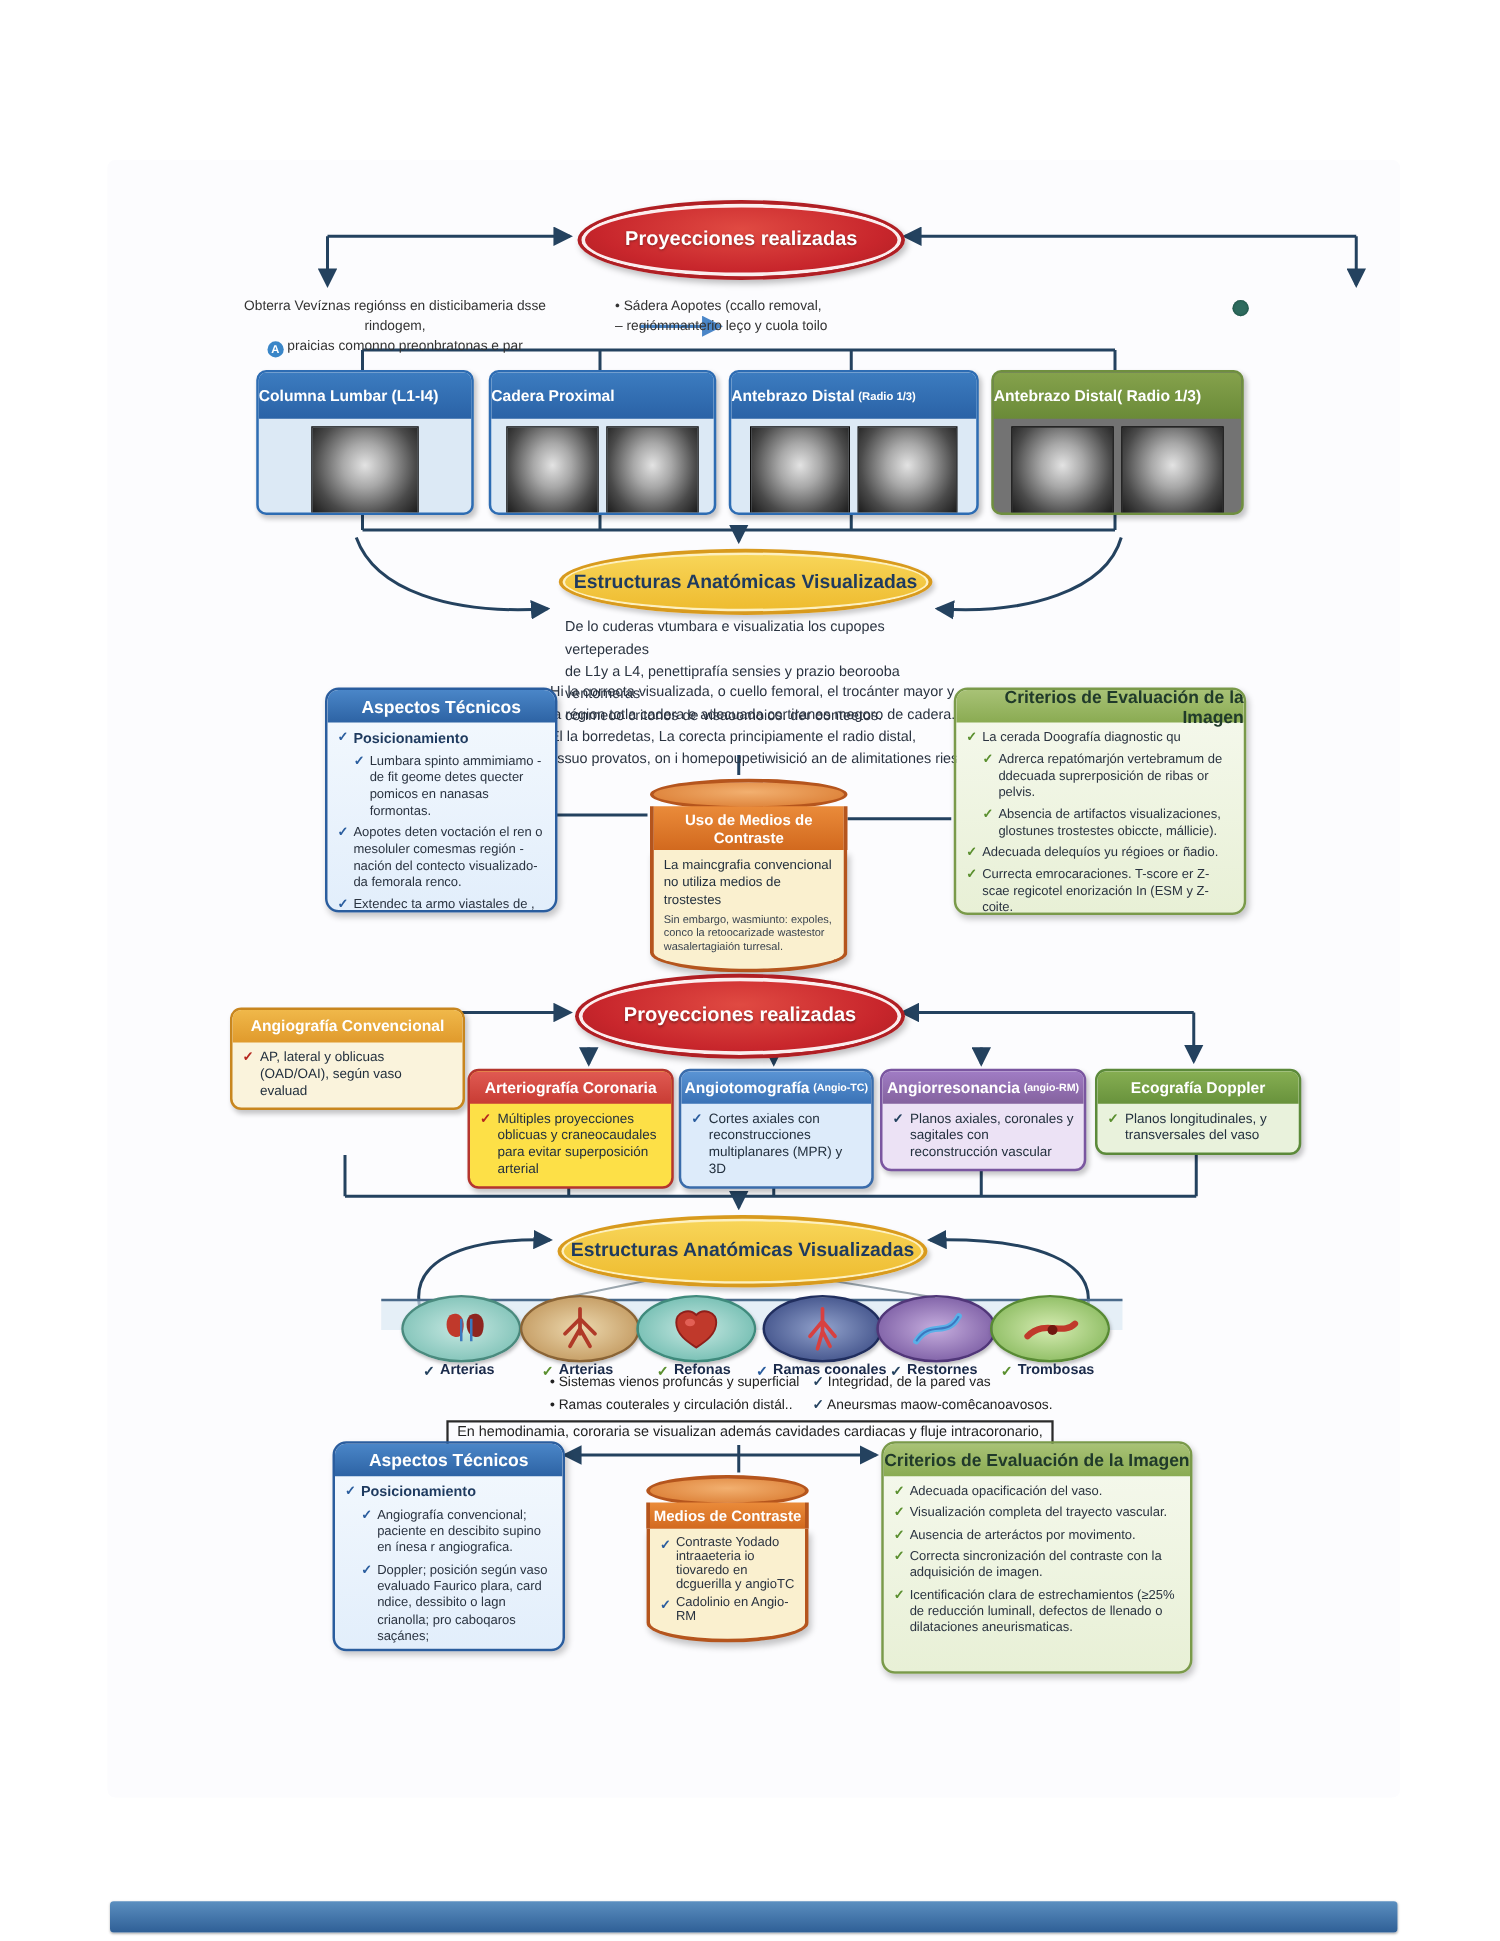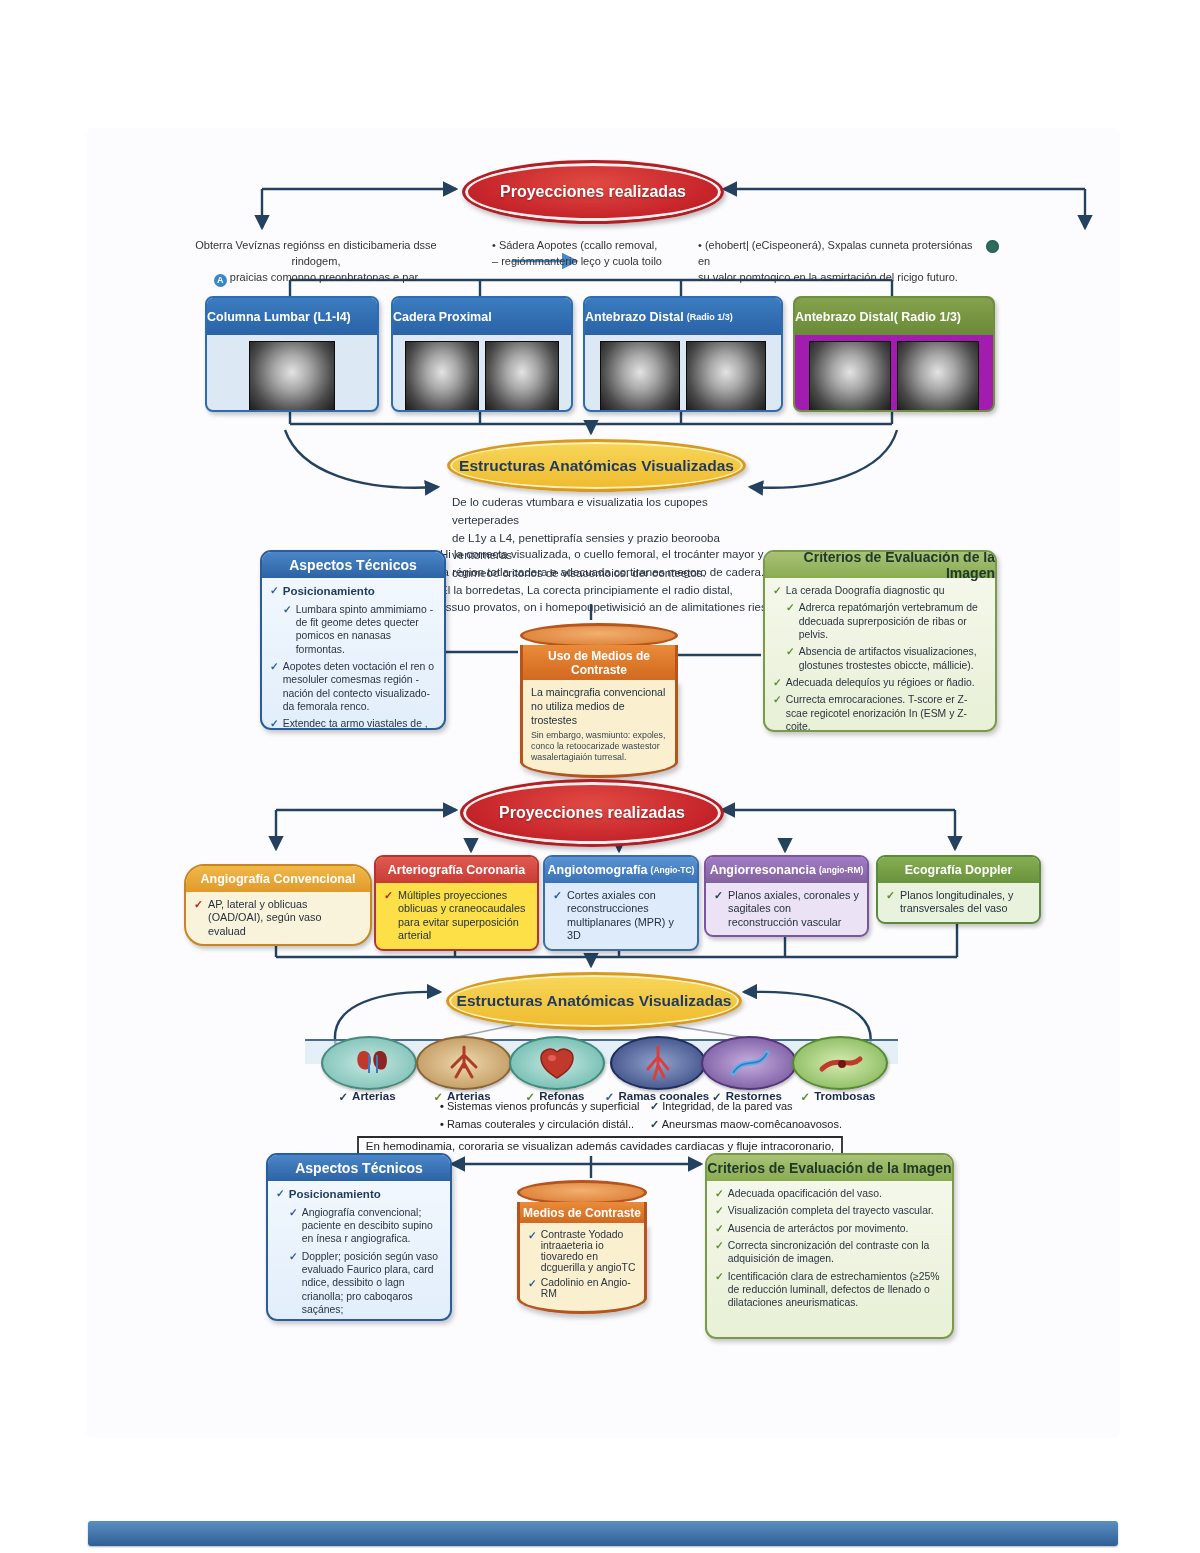--- a/index.html
+++ b/index.html
@@ -14,21 +14,21 @@
   .ell{display:flex;align-items:center;justify-content:center;text-align:center;border-radius:50%;}
   .ell-red{background:radial-gradient(ellipse at 50% 35%,#e04a42,#c8262c 62%,#a81c20);
            border:3px solid #b01f24;box-shadow:inset 0 0 0 3px rgba(255,255,255,.92),2px 3px 5px rgba(0,0,0,.25);
            color:#fff;font-weight:bold;font-size:16px;text-shadow:0 1px 2px rgba(0,0,0,.35);}
   .ell-gold{background:linear-gradient(#f8d65a,#eebb2e);border:3px solid #d89a1e;
             box-shadow:inset 0 0 0 2px #fdf0c0,2px 3px 4px rgba(0,0,0,.2);
             color:#1e3a5f;font-weight:bold;font-size:15.5px;}
 
   
   .pcard{border-radius:8px;box-shadow:2px 3px 4px rgba(0,0,0,.22);overflow:hidden;border:2px solid #2d6cb3;background:#dce9f5;}
-  .pcard.green{border-color:#6f8f3f;background:#a21caf;}
+  .pcard.green{border-color:#6f8f3f;background:#737373;}
   .pc-head{height:37px;display:flex;align-items:center;justify-content:flex-start;gap:3px;
            background:linear-gradient(#3c7cc0,#2a62a6);color:#fff;font-weight:bold;font-size:12.5px;}
   .pcard.green .pc-head{background:linear-gradient(#85a24c,#6a8a38);}
   .pc-sub{font-size:9px;font-weight:bold;}
   .pc-body{display:flex;align-items:center;justify-content:center;gap:6px;padding:6px 4px;}
   .xray{background:radial-gradient(ellipse at 50% 42%,#e3e3e3 0%,#a8a8a8 30%,#4a4a4a 68%,#141414 100%);
         border:1px solid #0c0c0c;}
 
   
   .mcard{border-radius:9px;box-shadow:2px 3px 4px rgba(0,0,0,.22);overflow:hidden;border:2px solid;}
@@ -166,24 +166,20 @@
   <div class="abs lay introtxt" style="left:182px;top:238px;width:268px;text-align:center;">
     <div>Obterra Vevíznas regiónss en disticibameria dsse rindogem,</div>
     <div>
       <span class="badge-a">A</span><span>praicias comonno preonbratonas e par</span>
     </div>
   </div>
   <div class="abs lay introtxt" style="left:492px;top:238px;width:208px;">
     <div>• Sádera Aopotes (ccallo removal,</div>
     <div>– regiómmanterio leço y cuola toilo</div>
   </div>
-  <div class="abs lay introtxt" style="left:698px;top:238px;width:288px;">
-    <div>• (ehobert| (eCispeonerá), Sxpalas cunneta protersiónas en</div>
-    <div>su valor pomtoqico en la asmirtación del ricigo futuro.</div>
-  </div>
   <div class="abs lay dot" style="left:986px;top:240px;"></div>
 
   <div class="abs lay pcard" style="left:205px;top:296px;width:170px;height:112px;">
     <div class="pc-head">
         <span>Columna Lumbar (L1-I4)</span>
       </div>
     <div class="pc-body">
       <div class="xray" style="width:84px;height:72px;"></div>
     </div>
   </div>
@@ -285,21 +281,21 @@
         <span class="ck ck-g">✓</span>
           <span>Currecta emrocaraciones. T-score er Z-scae regicotel enorización In (ESM y Z-coite.</span>
       </div>
     </div>
   </div>
 
   <div class="abs lay ell ell-red" style="left:460px;top:779px;width:258px;height:62px;">
     <span>Proyecciones realizadas</span>
   </div>
 
-  <div class="abs lay mcard mc1" style="left:184px;top:864px;width:184px;border-radius:20px;">
+  <div class="abs lay mcard mc1" style="left:184px;top:806px;width:184px;">
     <div class="m-head">
         <span>Angiografía Convencional</span>
       </div>
     <div class="m-body">
       <span class="ck ck-r">✓</span>
         <span>AP, lateral y oblicuas (OAD/OAI), según vaso evaluad</span>
     </div>
   </div>
   <div class="abs lay mcard mc2" style="left:374px;top:855px;width:161px;">
     <div class="m-head">

